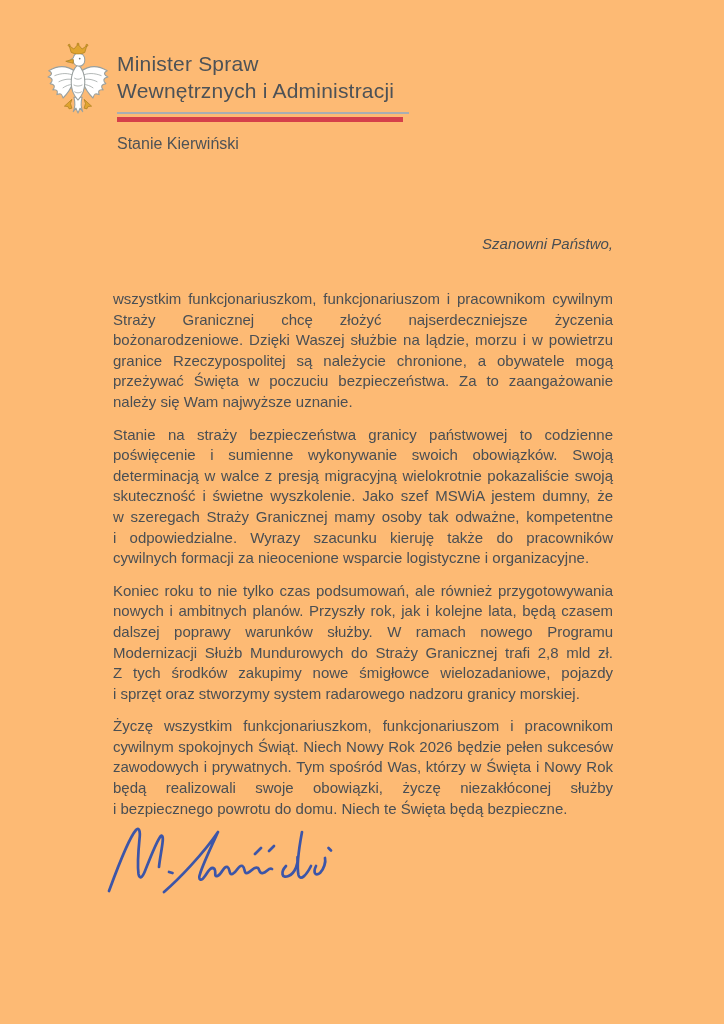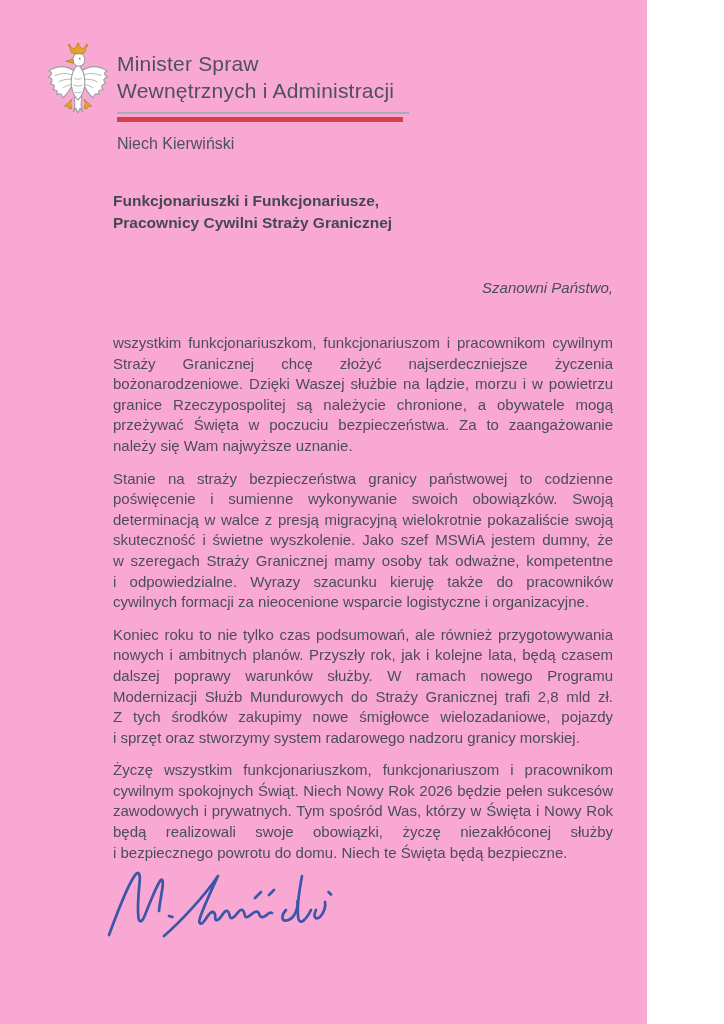--- a/index.html
+++ b/index.html
@@ -1,22 +1,22 @@
 <!DOCTYPE html>
 <html lang="pl"><head>
 <meta charset="utf-8">
 <style>
   * { margin: 0; padding: 0; box-sizing: border-box; }
   html, body { width: 724px; background: #ffffff; }
   body { font-family: "Liberation Sans", sans-serif; }
   .page {
     position: relative;
-    width: 647px;
+    width: 724px;
     height: 1024px;
-    background: #f9a8d4;
+    background: #fdba74;
     overflow: hidden;
     color: #4a4f54;
   }
   
   .emblem {
     position: absolute;
     left: 44px;
     top: 42px;
     width: 68px;
     height: 78px;
@@ -122,28 +122,24 @@
     <circle cx="52.5" cy="23" r="1.3" fill="#6f7678"></circle>
   </svg>
 
   <div class="brand-text">
     <div class="title-line">Minister Spraw</div>
     <div class="title-line">Wewnętrznych i Administracji</div>
     <div class="flag-rule">
       <div class="bar-gray"></div>
       <div class="bar-red"></div>
     </div>
-    <div class="minister-name">Niech Kierwiński</div>
+    <div class="minister-name">Stanie Kierwiński</div>
   </div>
 
   <div class="content">
-    <div class="addressee">
-      <div>Funkcjonariuszki i Funkcjonariusze,</div>
-      <div>Pracownicy Cywilni Straży Granicznej</div>
-    </div>
 
     <div class="salutation">Szanowni Państwo,</div>
 
     <p class="body-par first">wszystkim funkcjonariuszkom, funkcjonariuszom i&nbsp;pracownikom cywilnym Straży Granicznej chcę złożyć najserdeczniejsze życzenia bożonarodzeniowe. Dzięki Waszej służbie na lądzie, morzu i&nbsp;w&nbsp;powietrzu granice Rzeczypospolitej są należycie chronione, a&nbsp;obywatele mogą przeżywać Święta w&nbsp;poczuciu bezpieczeństwa. Za to zaangażowanie należy się Wam najwyższe uznanie.</p>
     <p class="body-par">Stanie na straży bezpieczeństwa granicy państwowej to codzienne poświęcenie i&nbsp;sumienne wykonywanie swoich obowiązków. Swoją determinacją w&nbsp;walce z&nbsp;presją migracyjną wielokrotnie pokazaliście swoją skuteczność i&nbsp;świetne wyszkolenie. Jako szef MSWiA jestem dumny, że w&nbsp;szeregach Straży Granicznej mamy osoby tak odważne, kompetentne i&nbsp;odpowiedzialne. Wyrazy szacunku kieruję także do pracowników cywilnych formacji za nieocenione wsparcie logistyczne i&nbsp;organizacyjne.</p>
     <p class="body-par">Koniec roku to nie tylko czas podsumowań, ale również przygotowywania nowych i&nbsp;ambitnych planów. Przyszły rok, jak i&nbsp;kolejne lata, będą czasem dalszej poprawy warunków służby. W&nbsp;ramach nowego Programu Modernizacji Służb Mundurowych do Straży Granicznej trafi 2,8 mld zł. Z&nbsp;tych środków zakupimy nowe śmigłowce wielozadaniowe, pojazdy i&nbsp;sprzęt oraz stworzymy system radarowego nadzoru granicy morskiej.</p>
     <p class="body-par">Życzę wszystkim funkcjonariuszkom, funkcjonariuszom i&nbsp;pracownikom cywilnym spokojnych Świąt. Niech Nowy Rok 2026 będzie pełen sukcesów zawodowych i&nbsp;prywatnych. Tym spośród Was, którzy w&nbsp;Święta i&nbsp;Nowy Rok będą realizowali swoje obowiązki, życzę niezakłóconej służby i&nbsp;bezpiecznego powrotu do domu. Niech te Święta będą bezpieczne.</p>
 
 
     <div class="signature-wrap">

